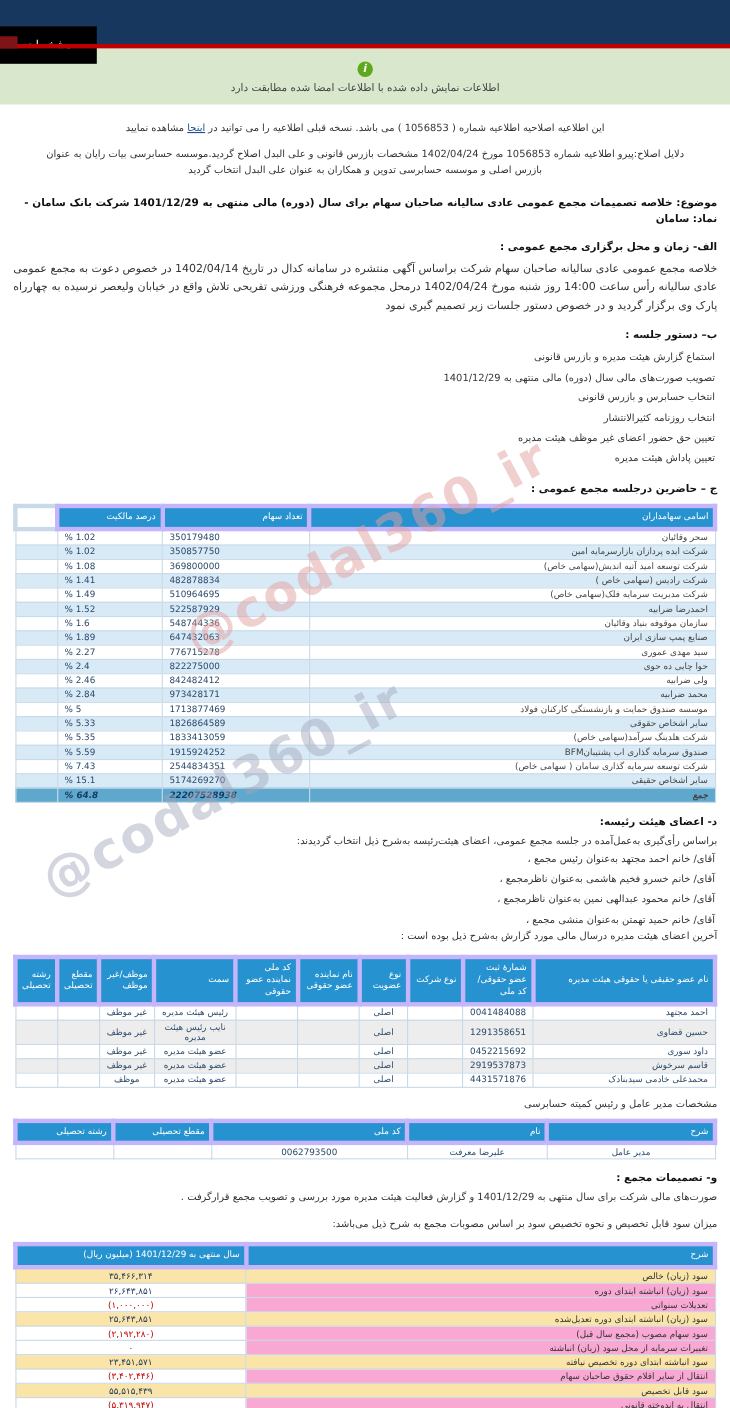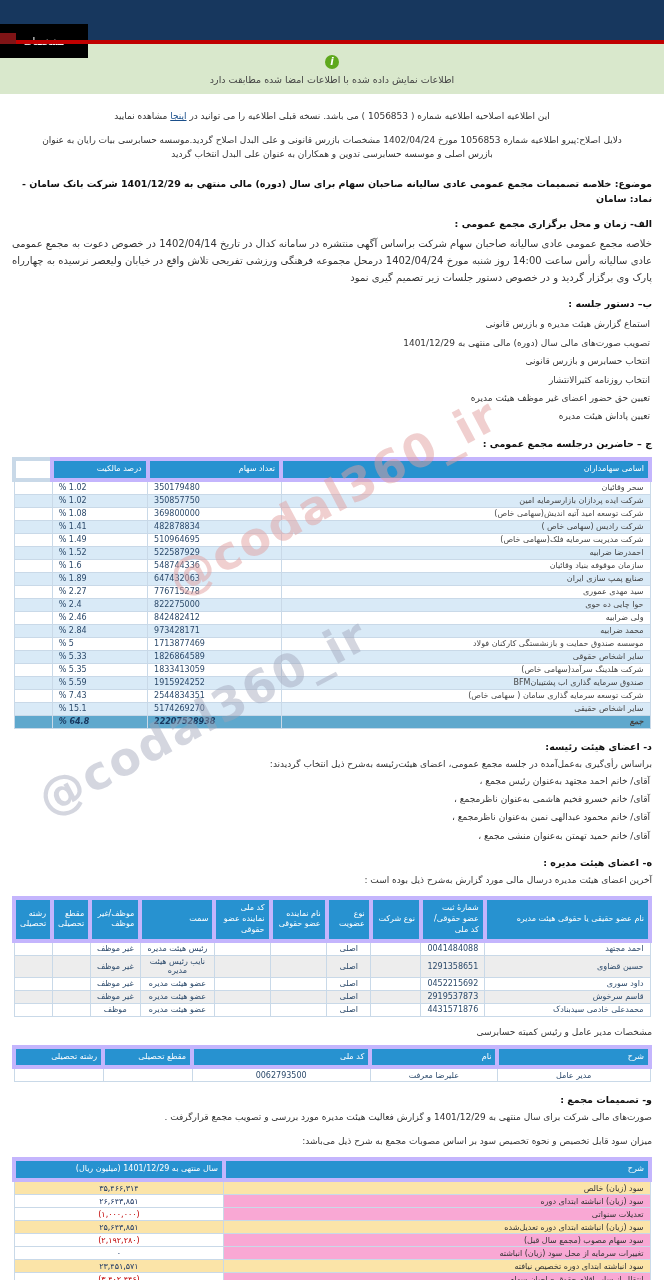--- a/index.html
+++ b/index.html
@@ -256,21 +256,20 @@
 
   <p class="bold sec-title">د- اعضای هیئت رئیسه:</p>
   <p class="line">براساس رأی‌گیری به‌عمل‌آمده در جلسه مجمع عمومی، اعضای هیئت‌رئیسه به‌شرح ذیل انتخاب گردیدند:</p>
   <div>
       <p class="item-line">آقای/ خانم  احمد مجتهد  به‌عنوان رئیس مجمع ،</p>
       <p class="item-line">آقای/ خانم  خسرو فخیم هاشمی  به‌عنوان ناظرمجمع ،</p>
       <p class="item-line">آقای/ خانم  محمود عبدالهی نمین  به‌عنوان ناظرمجمع ،</p>
       <p class="item-line">آقای/ خانم  حمید تهمتن  به‌عنوان منشی مجمع ،</p>
     </div>
 
-  <p class="bold sec-title">ه- اعضای هیئت مدیره :</p>
   <p class="line">آخرین اعضای هیئت مدیره درسال مالی مورد گزارش به‌شرح ذیل بوده است :</p>
 
   <table class="tbl board">
     <thead>
       <tr>
         <th style="width:27%">نام عضو حقیقی یا حقوقی هیئت مدیره</th>
         <th style="width:10%">شمارۀ ثبت عضو حقوقی/کد ملی</th>
         <th style="width:8%">نوع شرکت</th>
         <th style="width:7%">نوع عضویت</th>
         <th style="width:9%">نام نماینده عضو حقوقی</th>

